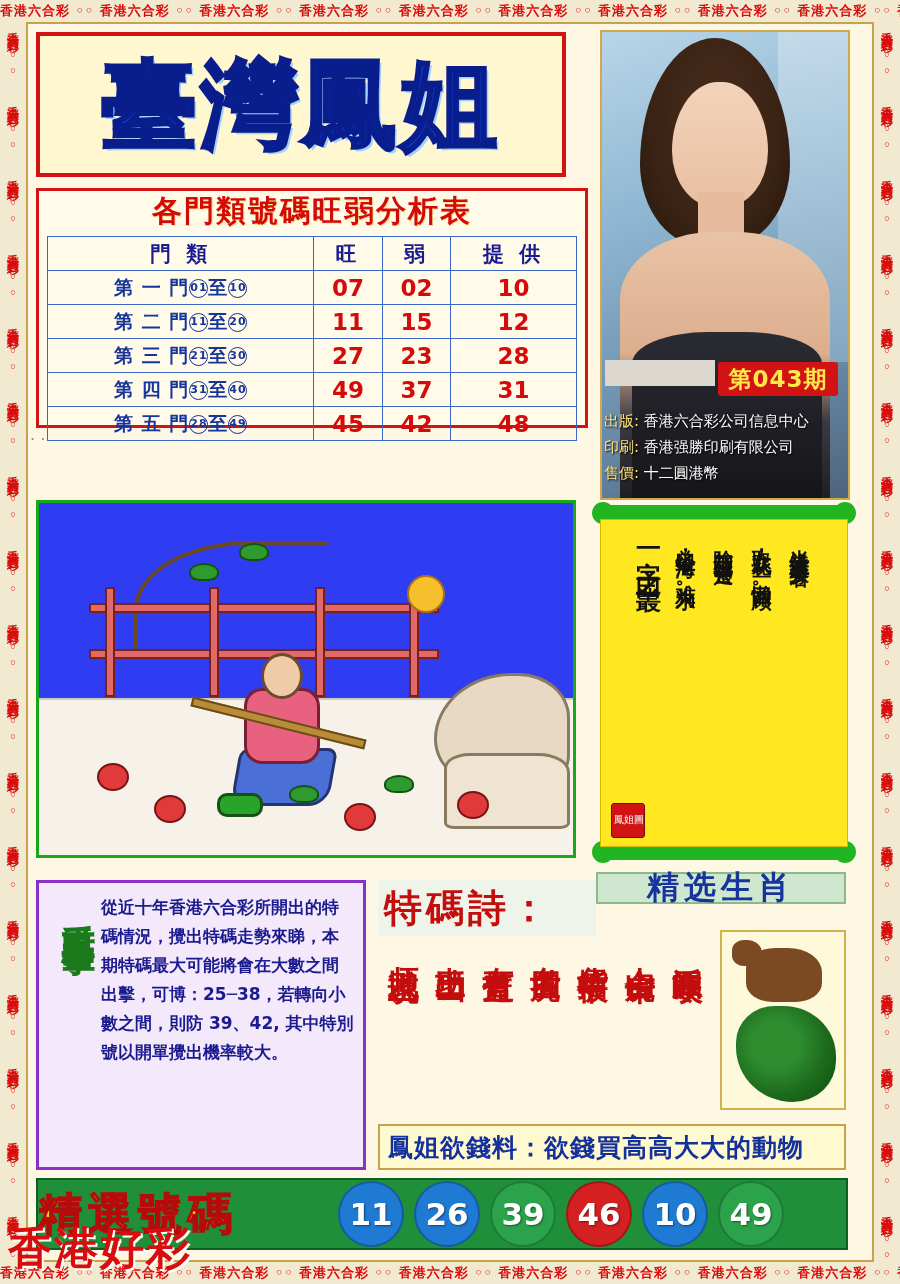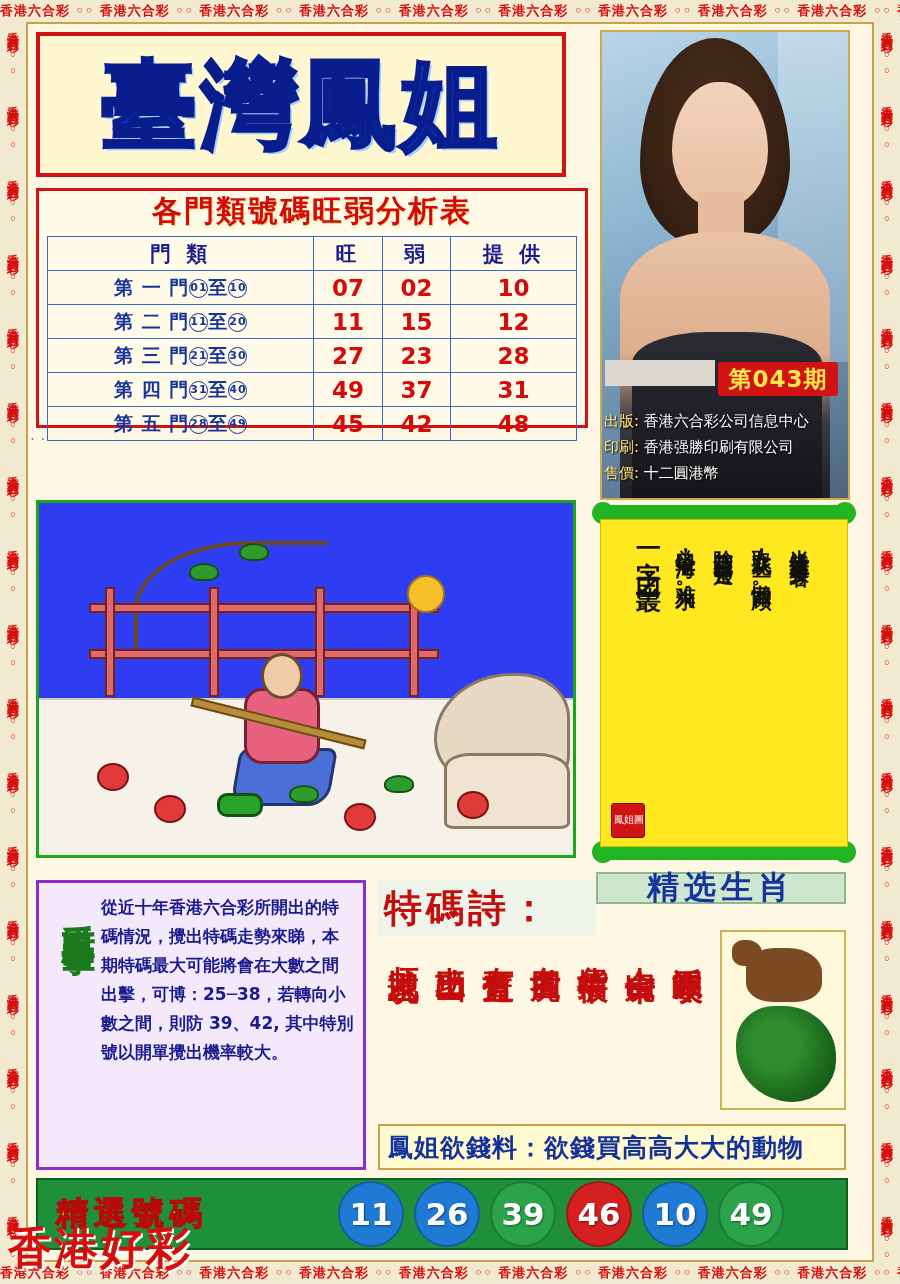--- a/index.html
+++ b/index.html
@@ -329,24 +329,23 @@
   
   .bottom-row{
     position:absolute;left:36px;top:1178px;width:812px;height:72px;
     background:#1f8f3a;
     border:2px solid #0d5f22;
     box-sizing:border-box;
     display:flex;align-items:center;
   }
   .bottom-label{
     width:300px;
-    font-size:32px;font-weight:bold;color:#ffe100;
+    font-size:44px;font-weight:bold;color:#ffe100;
     -webkit-text-stroke:1.5px #b50b0b;
     letter-spacing:6px;
-    padding-left:18px;
     box-sizing:border-box;
   }
   .balls{flex:1;display:flex;align-items:center;gap:10px;}
   .ball{
     width:62px;height:62px;border-radius:50%;
     display:flex;align-items:center;justify-content:center;
     font-size:31px;font-weight:bold;color:#fff;
     border:2px solid rgba(0,0,0,.25);
     text-shadow:1px 1px 2px rgba(0,0,0,.45);
   }

